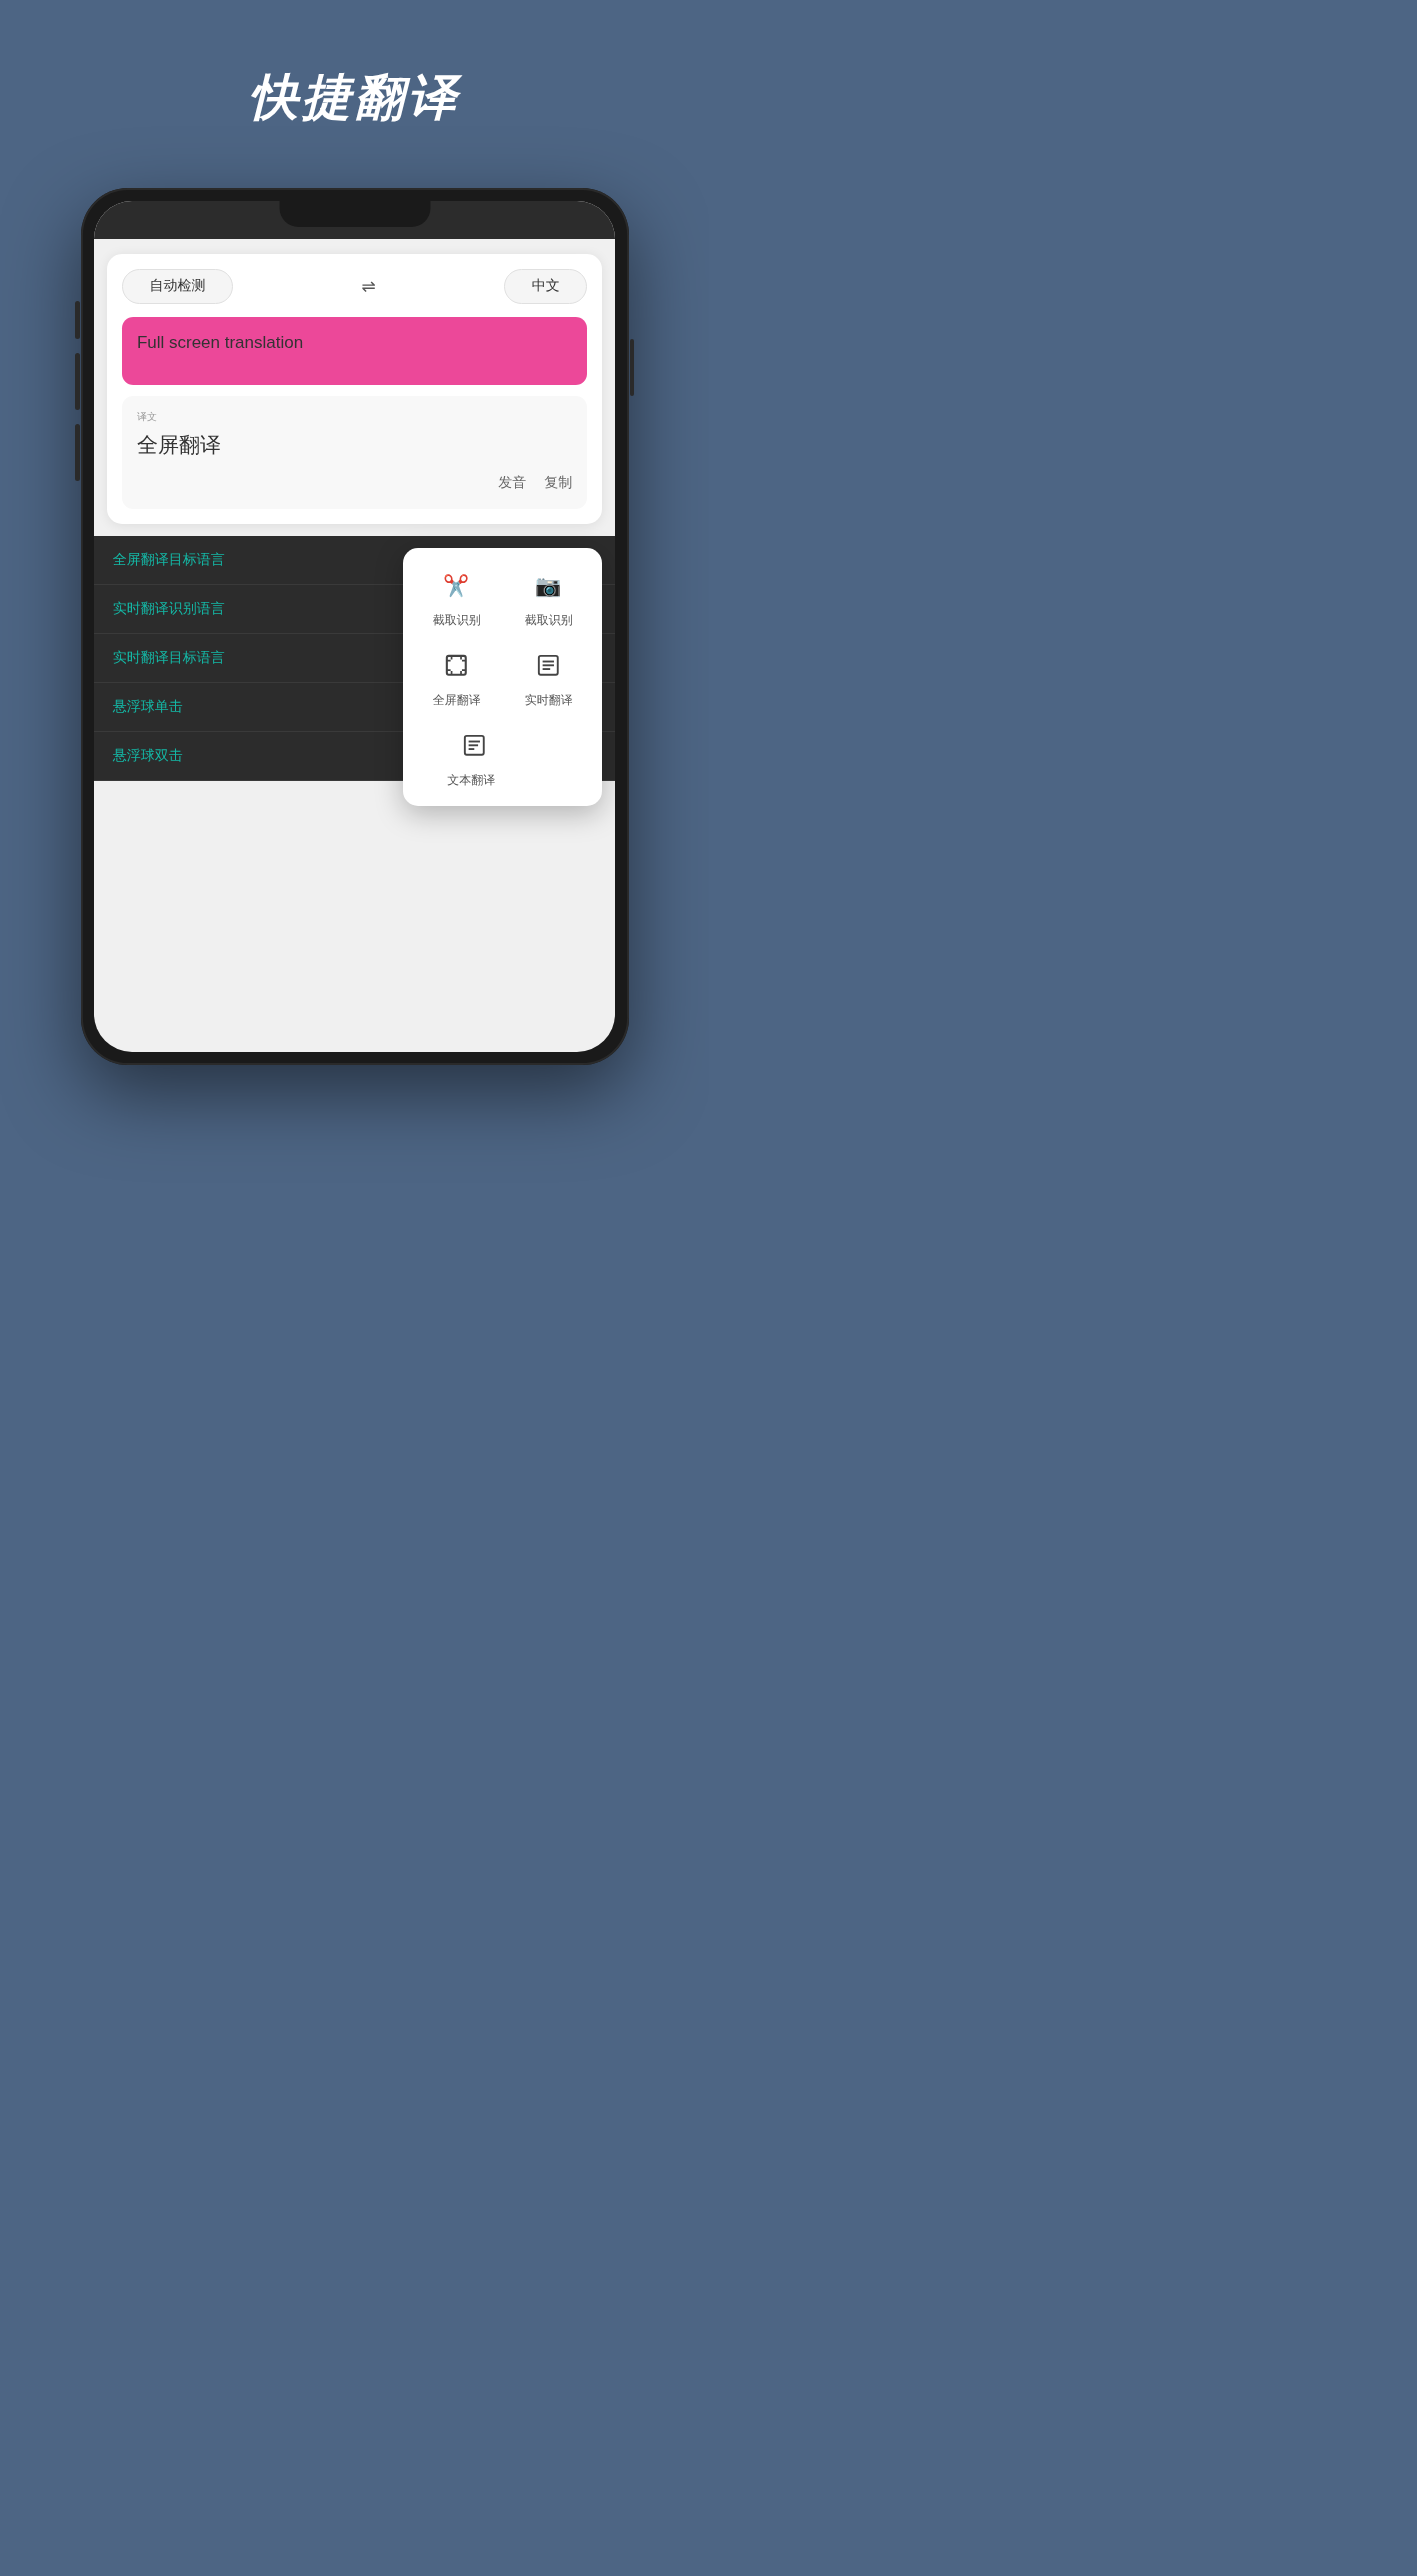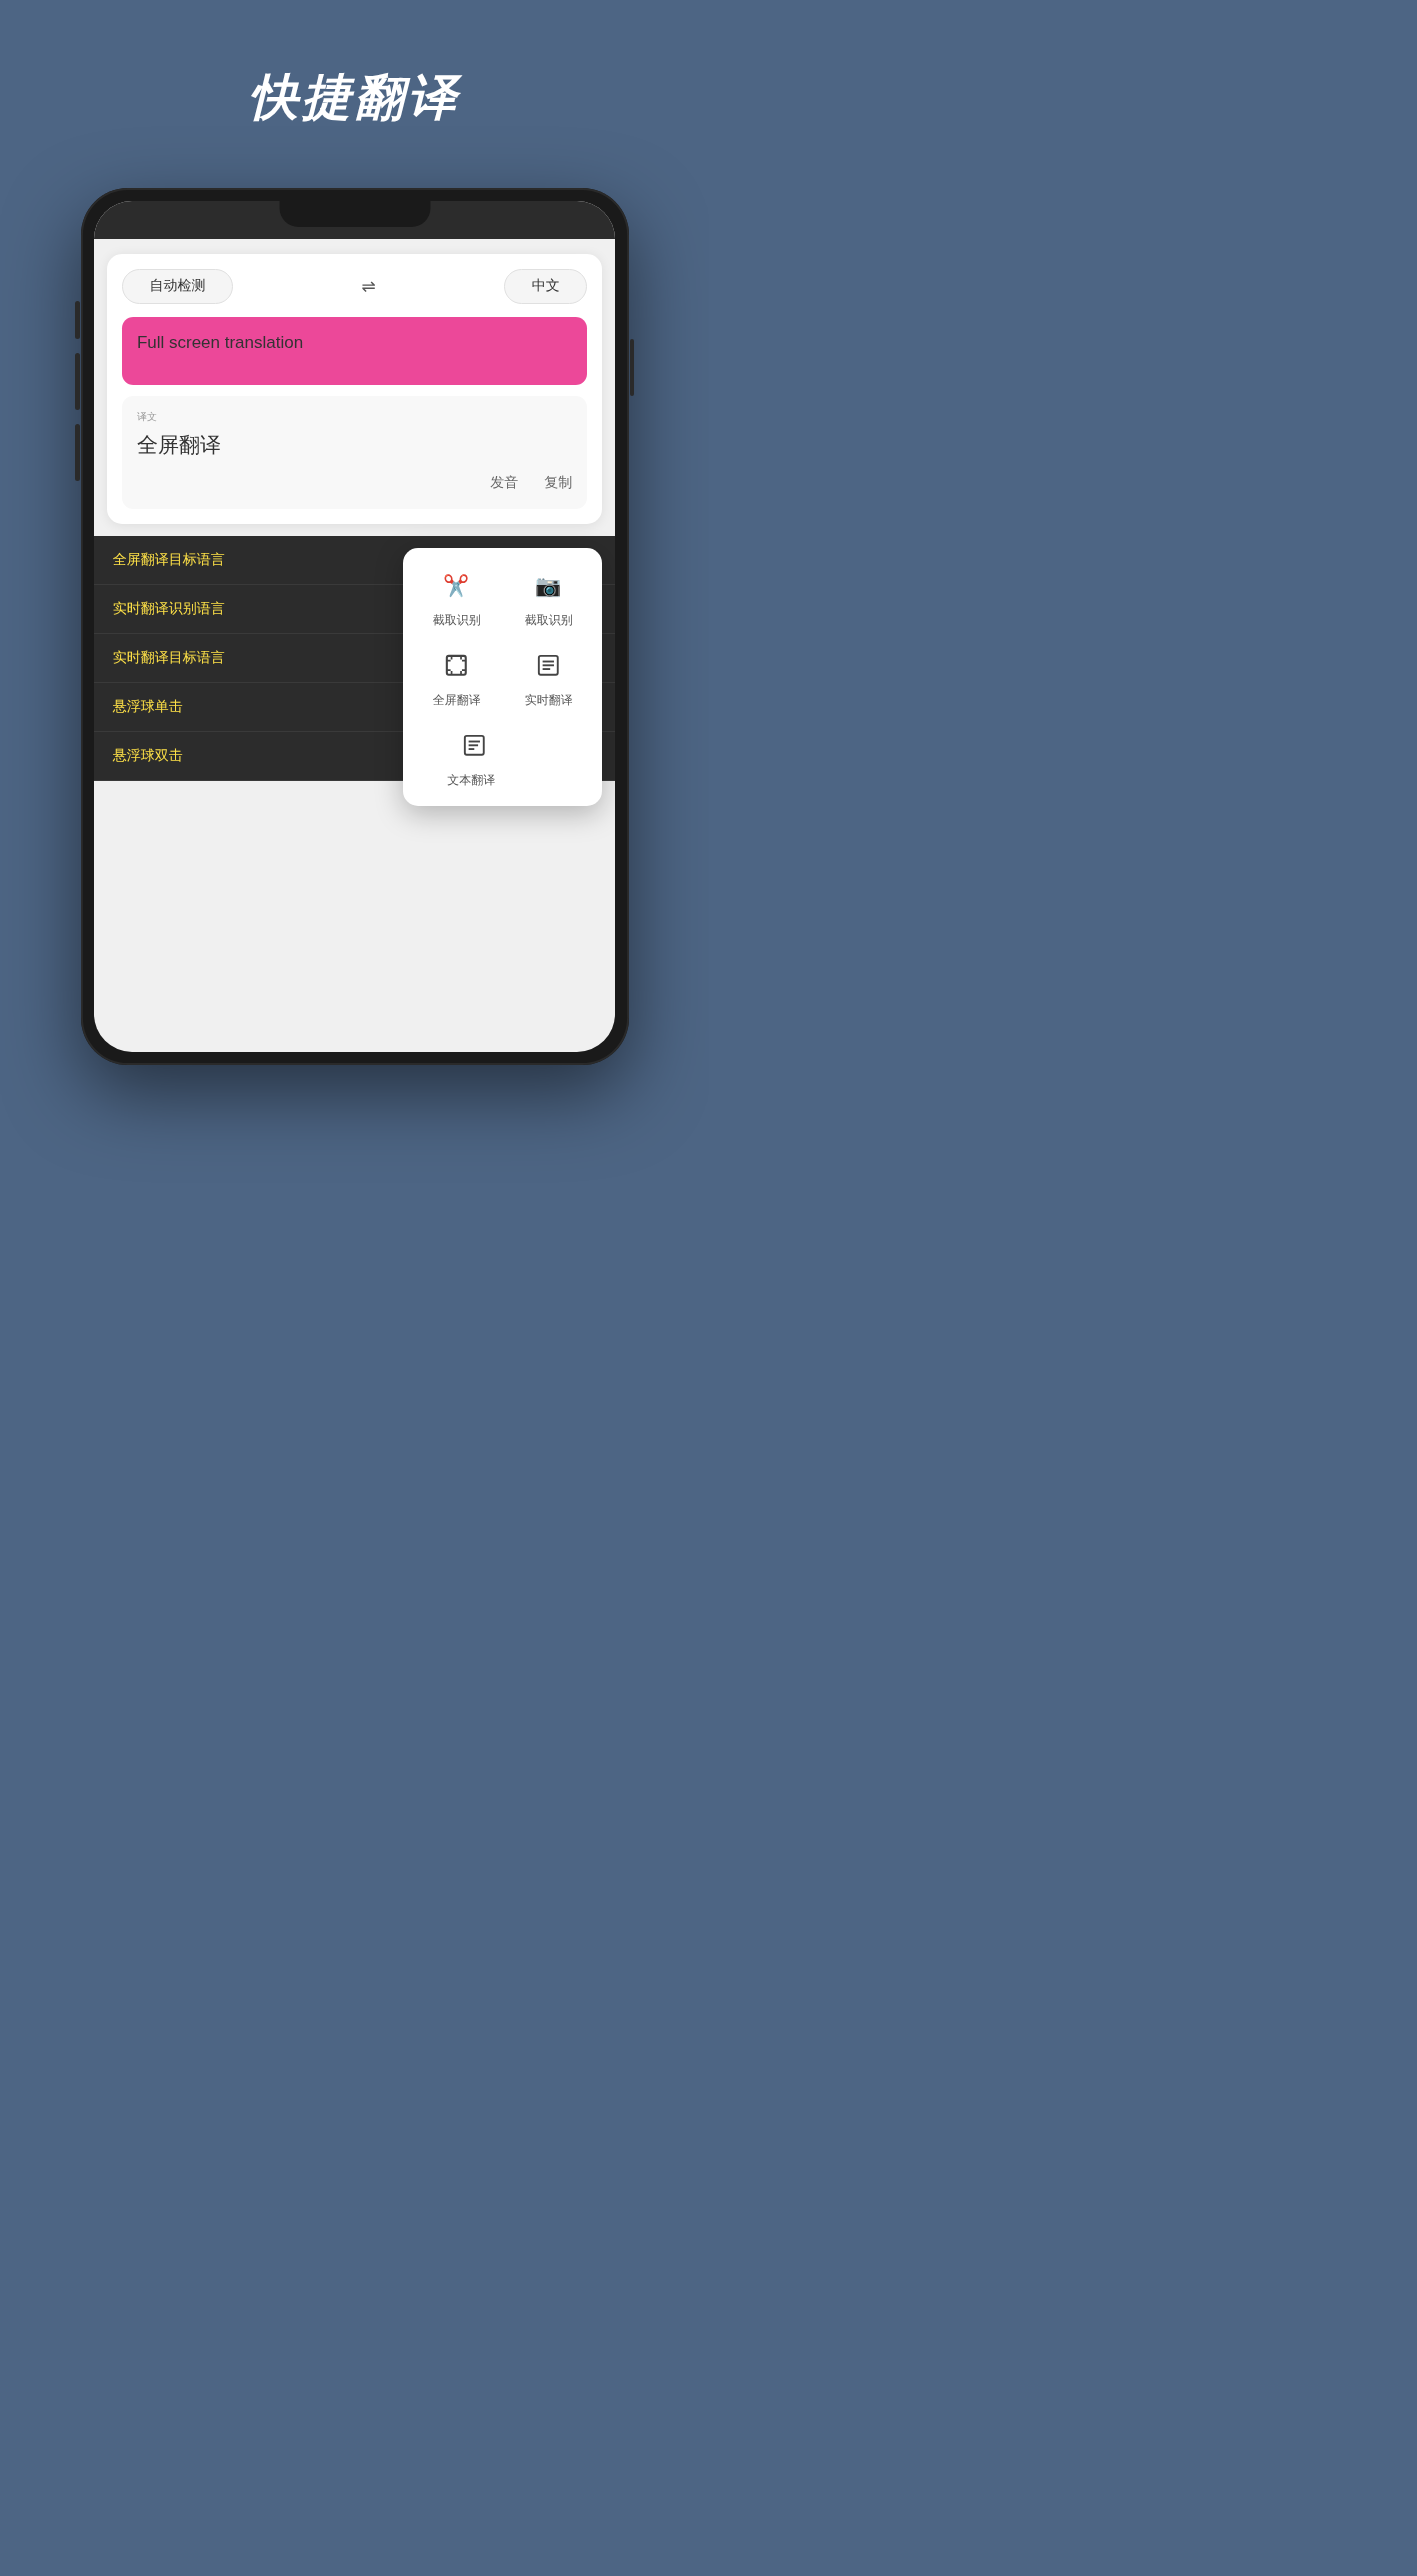--- a/index.html
+++ b/index.html
@@ -131,21 +131,21 @@
     .output-text {
       font-size: 21px;
       color: #333;
       font-weight: 500;
       line-height: 1.5;
     }
 
     .output-actions {
       display: flex;
       justify-content: flex-end;
-      gap: 26px;
+      gap: 18px;
       margin-top: 13.2px;
     }
 
     .action-btn {
       font-size: 14px;
       color: #666;
       cursor: pointer;
     }
 
     
@@ -158,21 +158,21 @@
     .settings-row {
       display: flex;
       align-items: center;
       justify-content: space-between;
       padding: 15px 19px;
       border-bottom: 0.9px solid #3a3a3a;
     }
 
     .settings-row-label {
       font-size: 14px;
-      color: #fde047;
+      color: #14b8a6;
     }
 
     .settings-row-value {
       font-size: 13.2px;
       color: #aaa;
     }
 
     
     .quick-menu {
       position: absolute;

